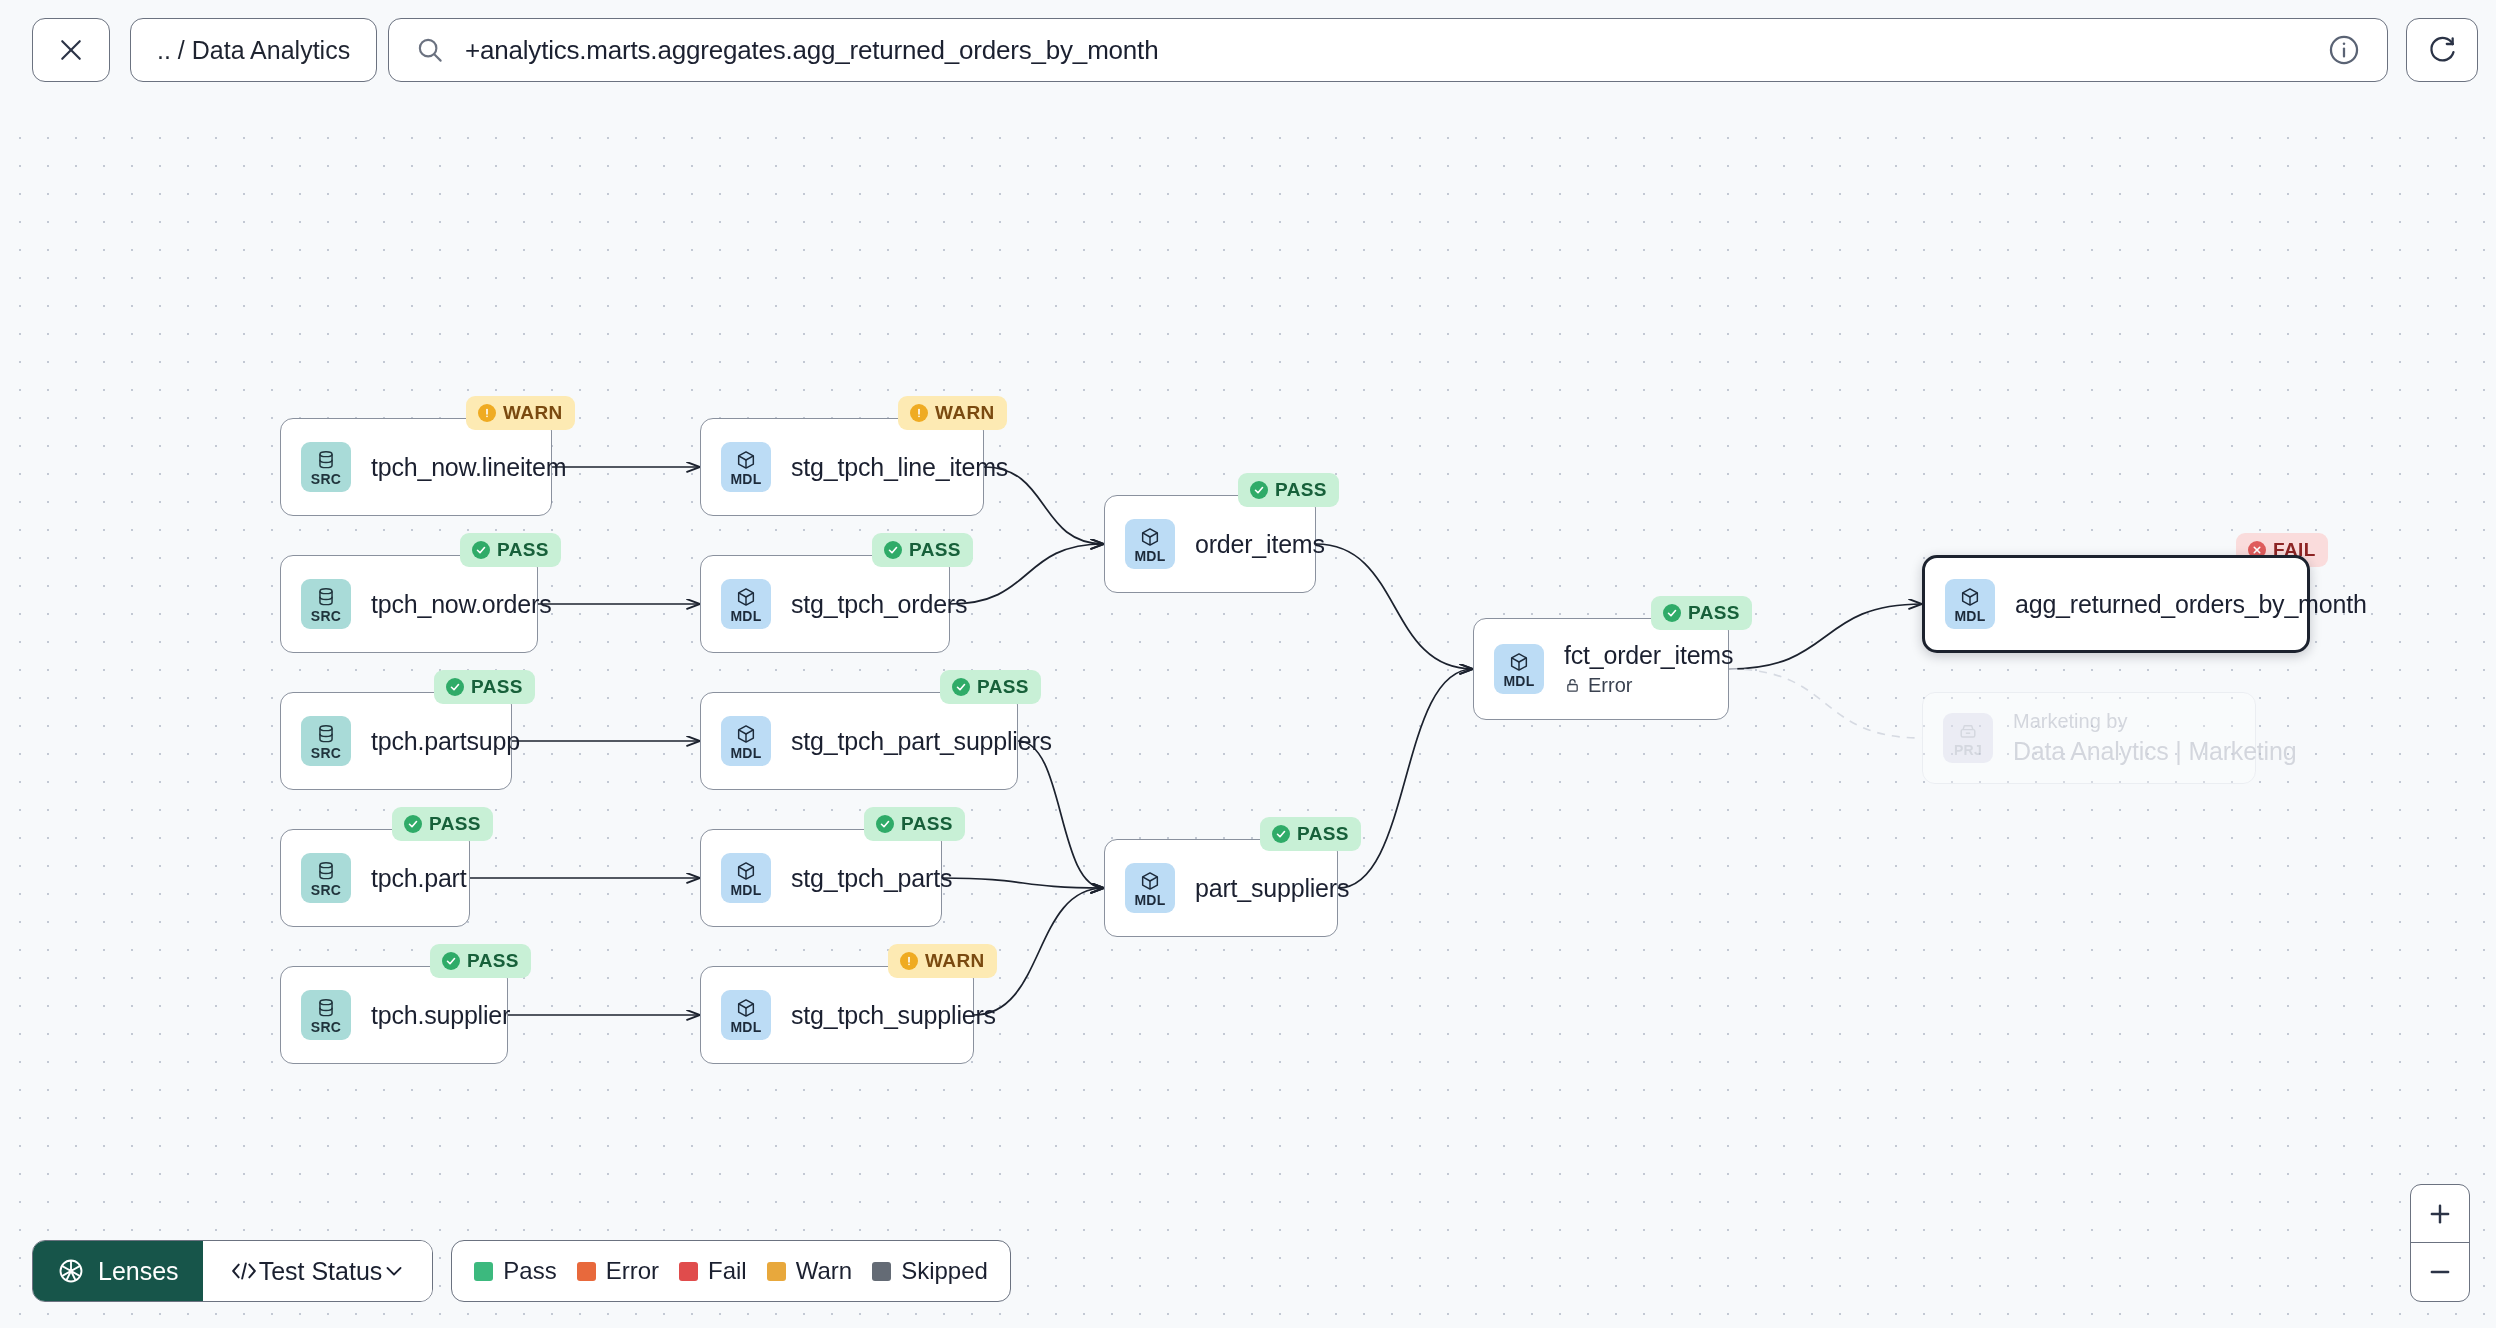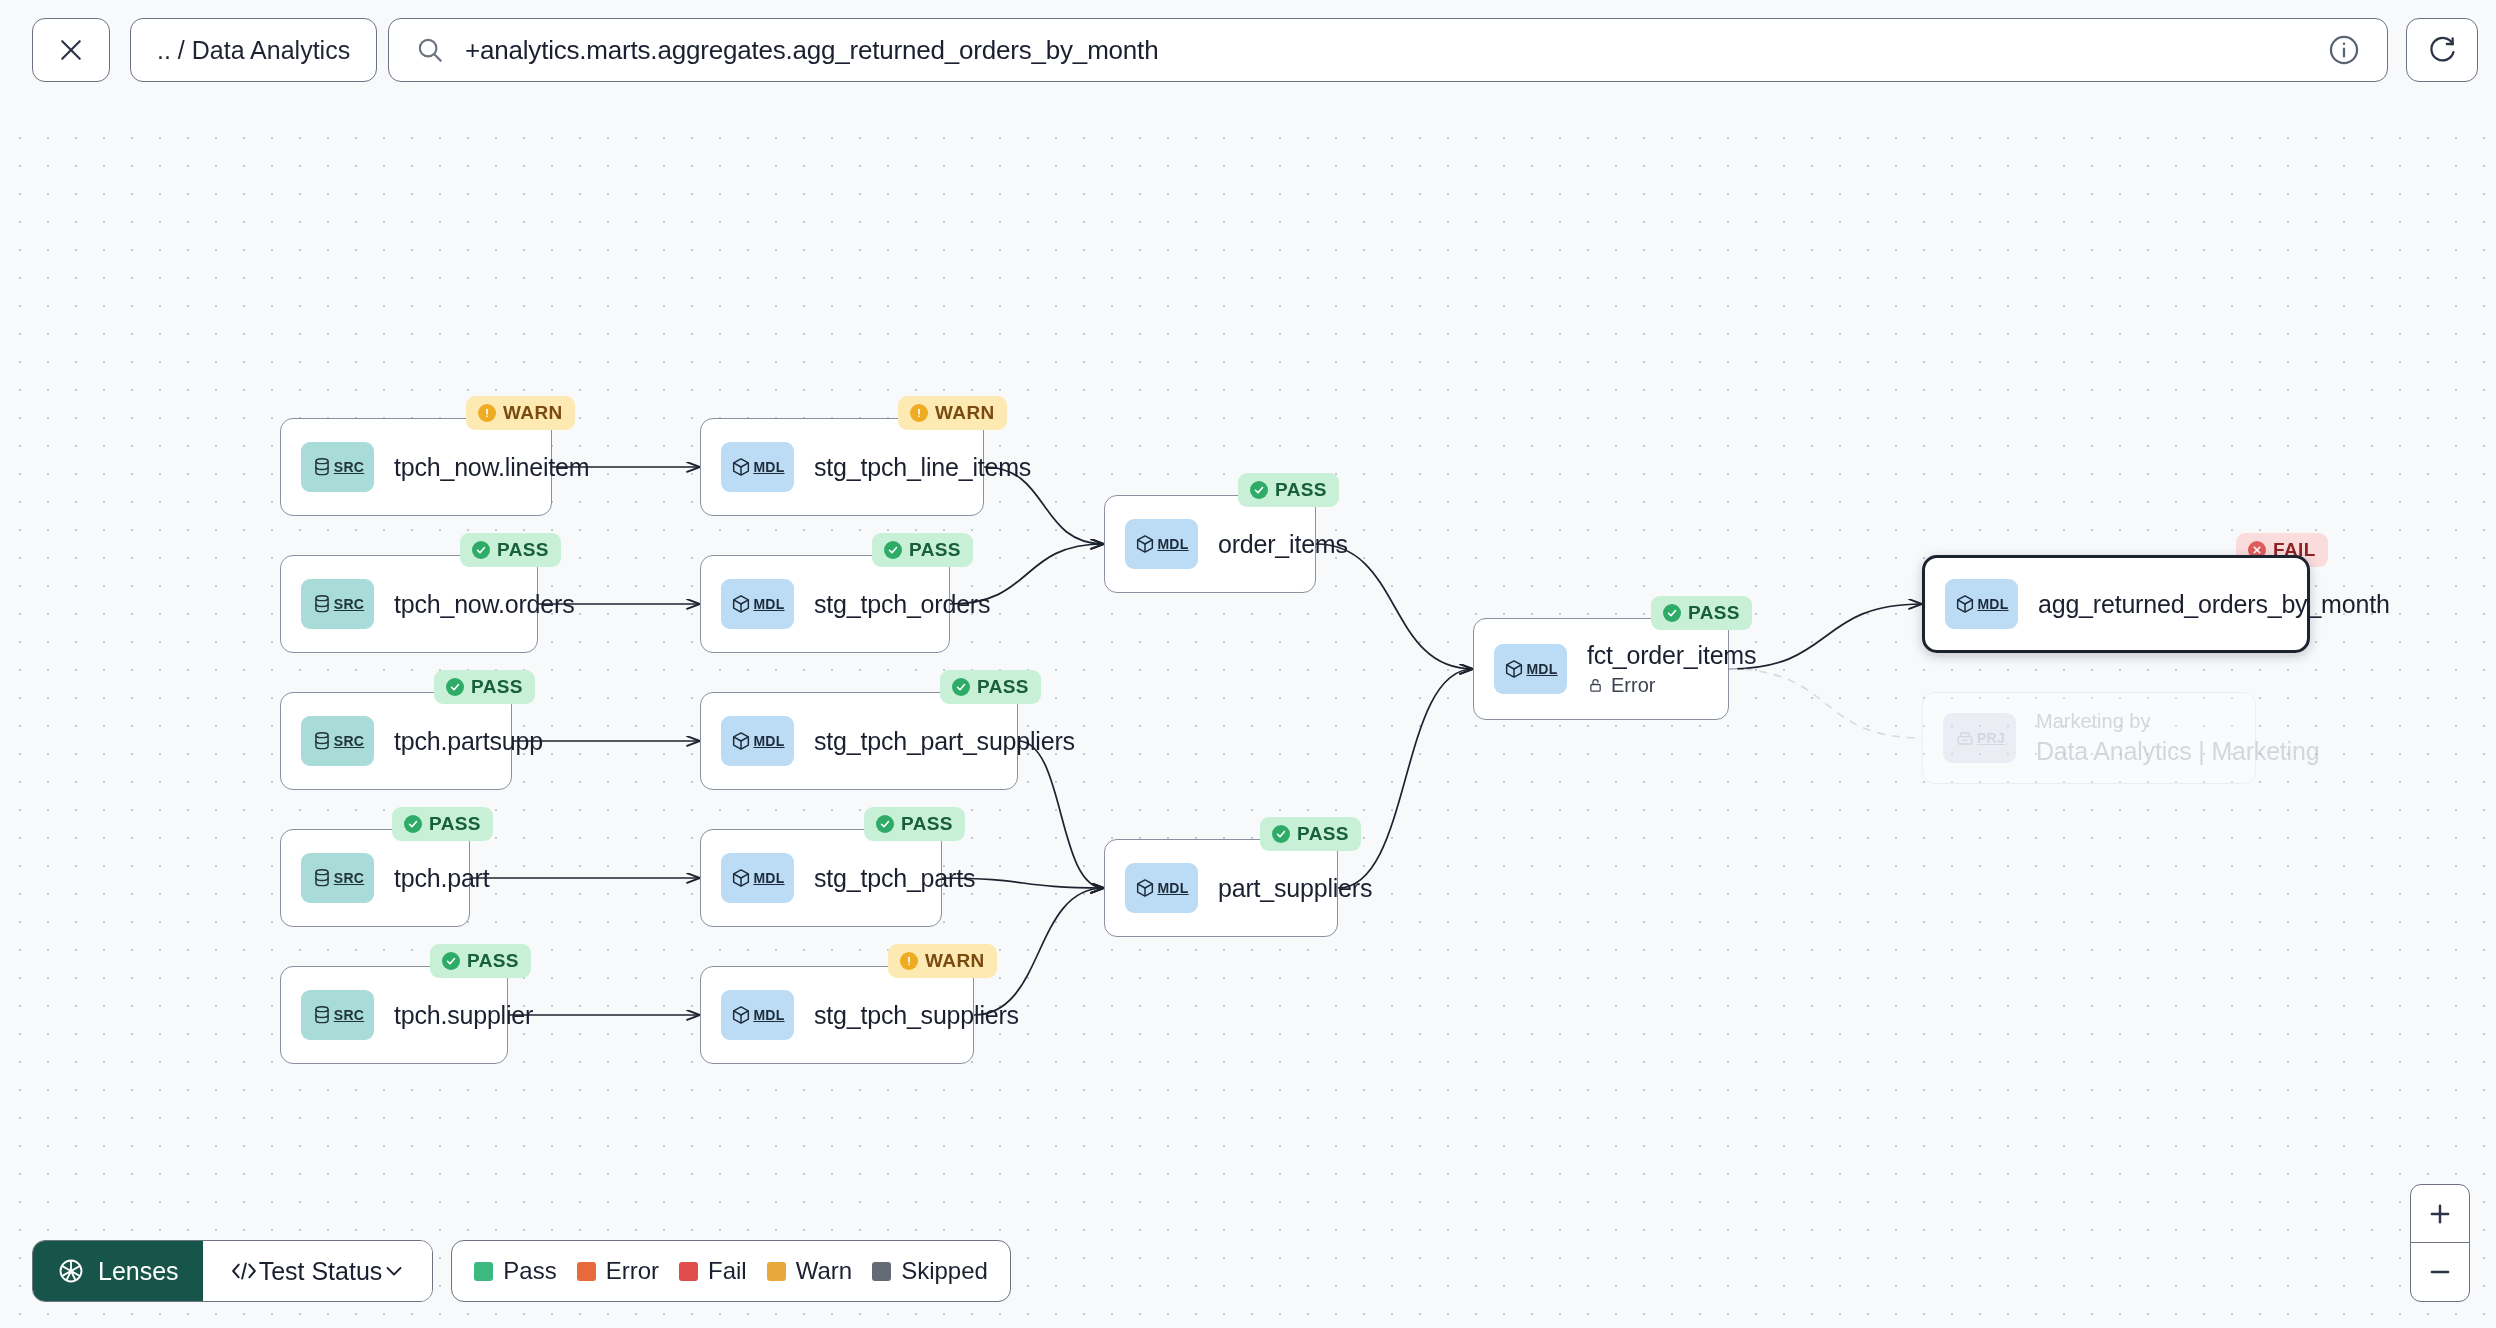--- a/index.html
+++ b/index.html
@@ -102,29 +102,28 @@
     z-index: 14;
   }
   .node.ghost {
     border: 1.4px solid #e3e6ec;
     background: rgba(255,255,255,.55);
     opacity: .55;
     z-index: 8;
   }
 
   .nbadge {
-    width: 73px; height: 50px;
+    width: 50px; height: 50px;
     border-radius: 9px;
     display: flex;
-    flex-direction: row;
+    flex-direction: column;
     align-items: center;
     justify-content: center;
     gap: 1px;
     flex: 0 0 auto;
-    text-decoration: underline;
   }
   .nbadge.src { background: #a9dbd8; color: #20343c; }
   .nbadge.mdl { background: #bcdcf5; color: #1c2a3a; }
   .nbadge.prj { background: #e2e3ef; color: #b9bdc9; }
   .nbadge .bt { font-size: 14px; font-weight: 700; letter-spacing: .3px; line-height: 1; }
 
   .ntext { display: flex; flex-direction: column; justify-content: center; gap: 4px; min-width: 0; }
   .nlabel { font-size: 25px; color: #1b2030; white-space: nowrap; letter-spacing: -.2px; }
   .nsub {
     display: flex; align-items: center; gap: 7px;

